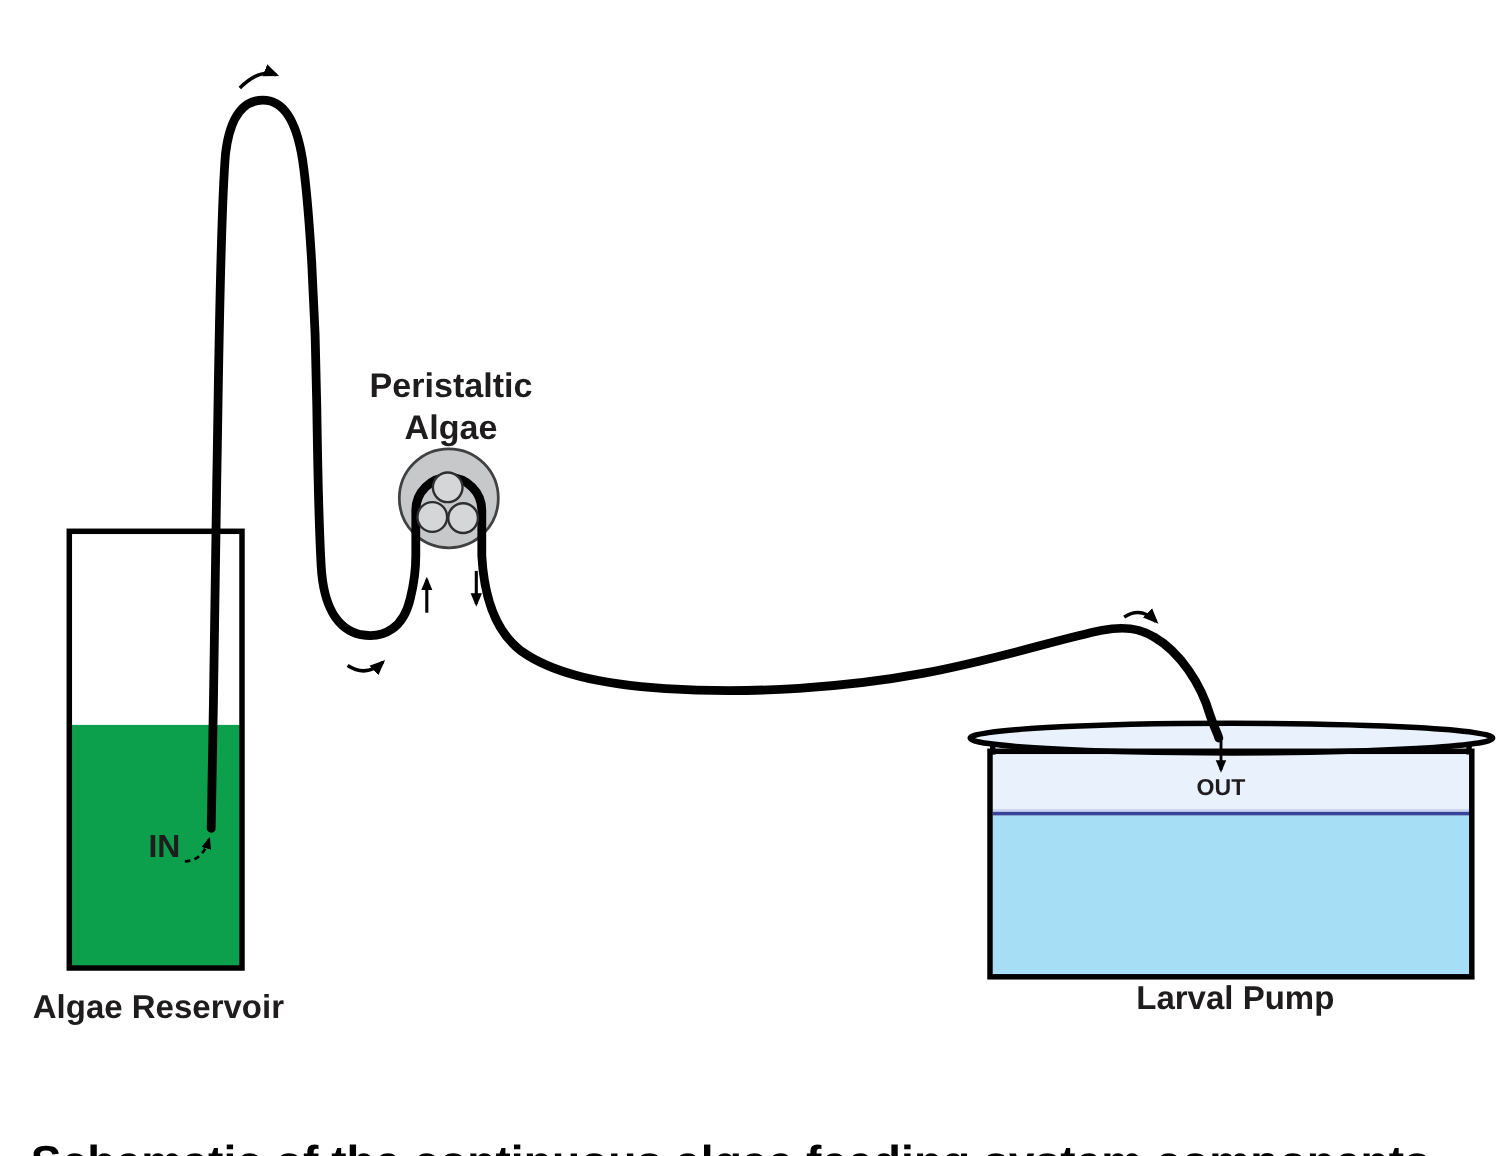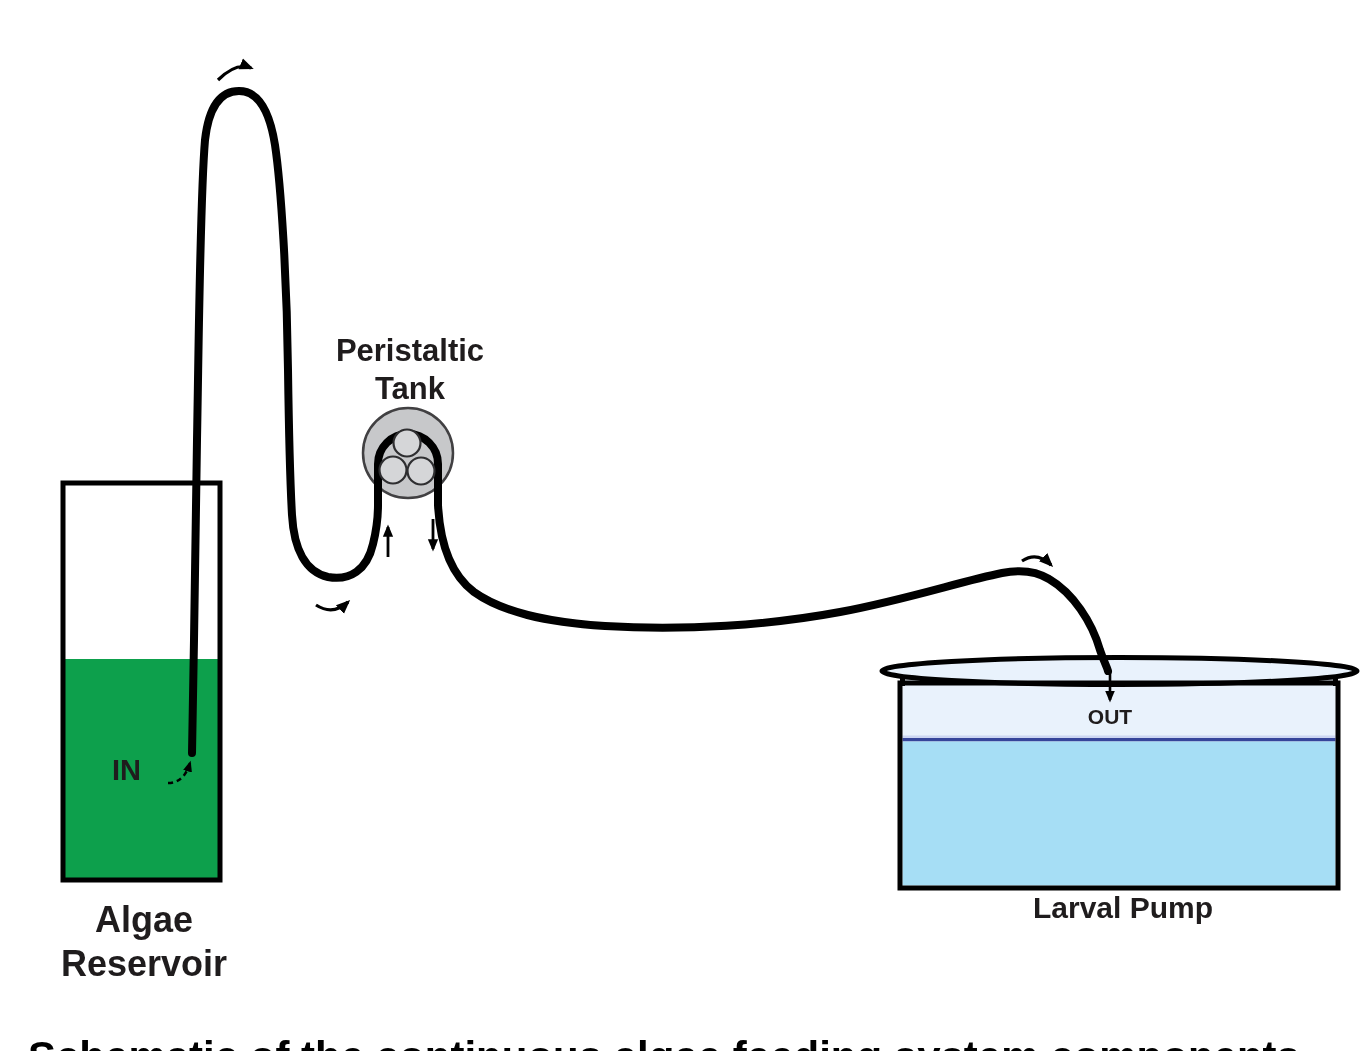--- a/index.html
+++ b/index.html
@@ -1,23 +1,23 @@
 <!DOCTYPE html>
 <html><head>
 <meta charset="utf-8">
 <style>
   html,body{margin:0;padding:0;background:#ffffff;}
   #page{position:relative;width:1372px;height:1051px;background:#ffffff;overflow:hidden;
         font-family:"Liberation Sans",sans-serif;color:#1a1a1a;}
   .lbl{position:absolute;font-weight:600;color:#1f1c1d;text-align:center;line-height:1.22;}
   #pump-label{left:300px;top:332px;width:220px;font-size:31px;}
-  #reservoir-label{left:20px;top:898px;width:248px;font-size:36px;}
+  #reservoir-label{left:20px;top:898px;width:248px;font-size:30px;}
   #larval-label{left:1023px;top:890px;width:200px;font-size:30px;}
   #out-label{left:1060px;top:704px;width:100px;font-size:21px;}
-  #in-label{left:112px;top:753px;width:52px;font-size:29px;text-align:left;}
+  #in-label{left:112px;top:753px;width:52px;font-size:29px;text-align:right;}
   #caption{position:absolute;left:28px;top:1036px;width:1340px;font-size:42px;font-weight:700;
            white-space:nowrap;line-height:1;color:#000;}
   svg{position:absolute;left:0;top:0;}
 </style>
 </head>
 <body>
 
 <div id="page">
 
   <svg width="1372" height="1051" viewBox="0 0 1372 1051">
@@ -74,21 +74,21 @@
 
     <path d="M 218 80 Q 236 62 251 68" fill="none" stroke="#000" stroke-width="3.2" marker-end="url(#ah)"></path>
     <path d="M 316 605 Q 333 616 348 602" fill="none" stroke="#000" stroke-width="3.2" marker-end="url(#ah)"></path>
     <path d="M 1022 561 Q 1037 551 1051 565" fill="none" stroke="#000" stroke-width="3.2" marker-end="url(#ah)"></path>
 
     <path d="M 168 783 Q 184 783 190 763" fill="none" stroke="#000" stroke-width="2.5" stroke-dasharray="5 4" marker-end="url(#ah)"></path>
   </svg>
 
   <div id="pump-label" class="lbl">
     <div>Peristaltic</div>
-    <div>Tank</div>
+    <div>Algae</div>
   </div>
 
   <div id="reservoir-label" class="lbl">
     <div>Algae Reservoir</div>
   </div>
 
   <div id="larval-label" class="lbl">Larval Pump</div>
 
   <div id="out-label" class="lbl">OUT</div>
 

